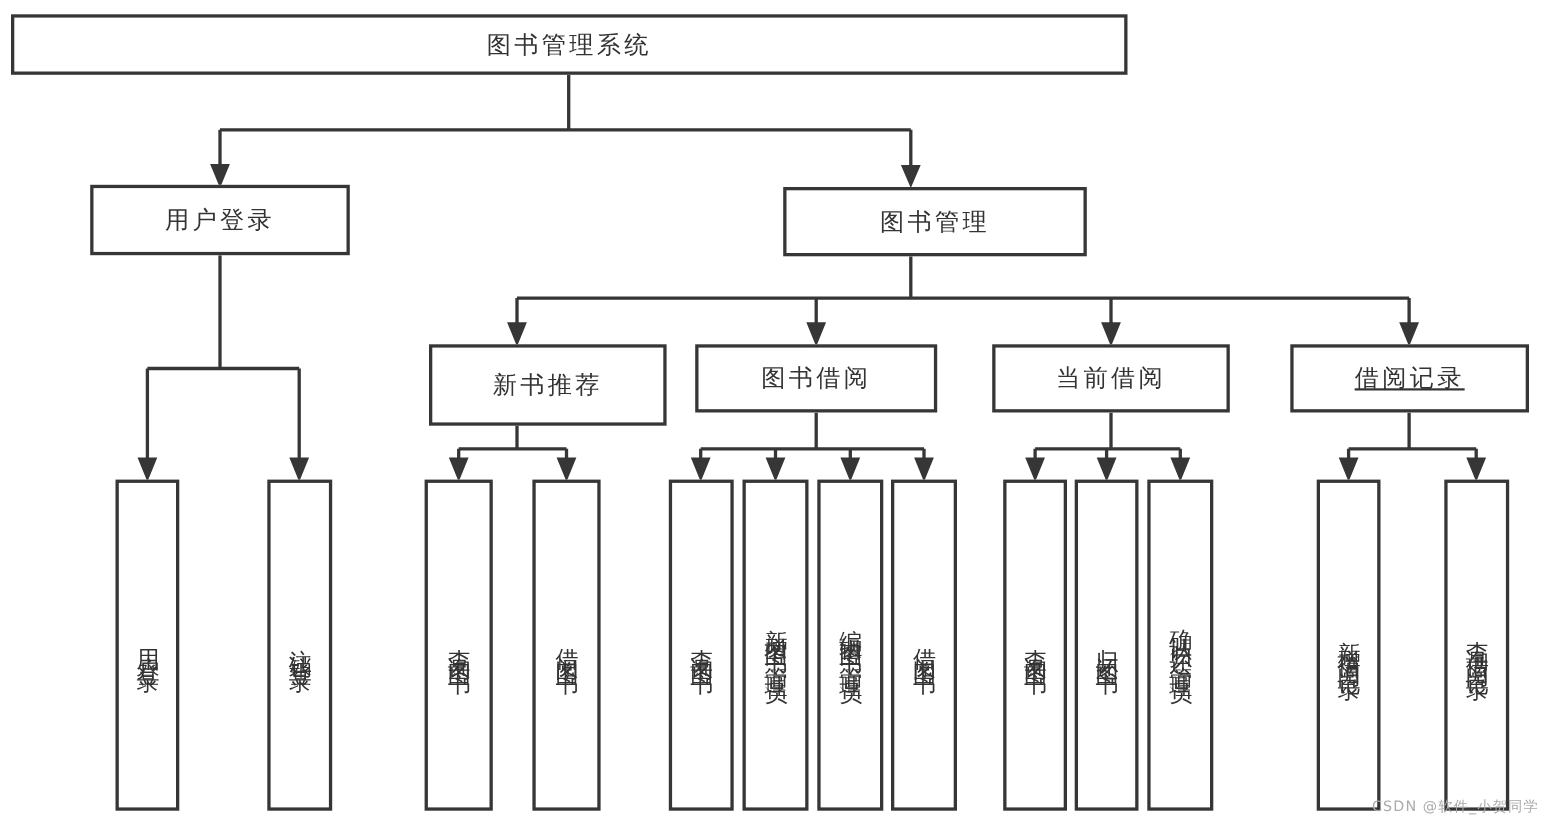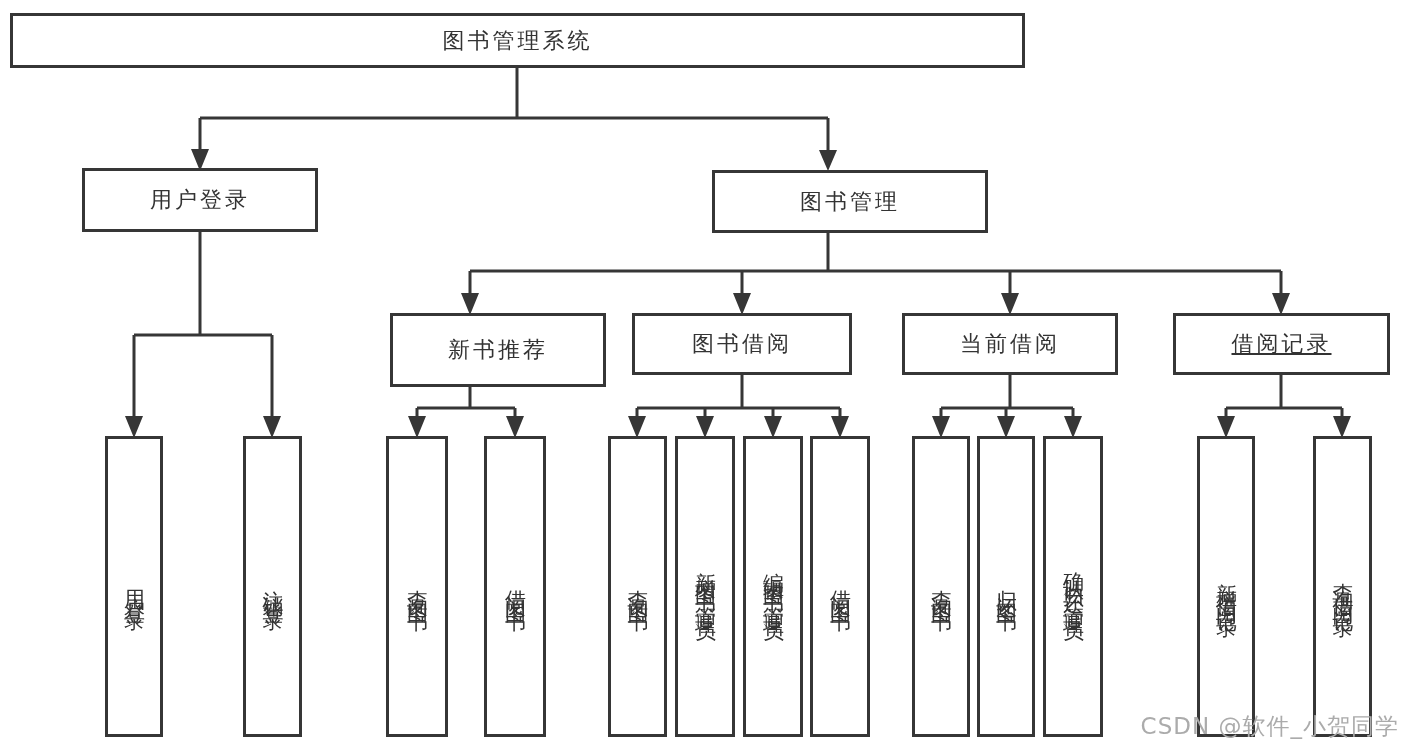--- a/index.html
+++ b/index.html
@@ -31,21 +31,21 @@
   #f5 {left:608px; width:59px;}
   #f6 {left:675px; width:60px;}
   #f7 {left:743px; width:60px;}
   #f8 {left:810px; width:60px;}
   #f9 {left:912px; width:58px;}
   #f10{left:977px; width:58px;}
   #f11{left:1043px;width:60px;}
   #f12{left:1197px;width:58px;}
   #f13{left:1313px;width:59px;}
   .watermark{
-    position:absolute;right:6px;bottom:5px;font-size:23px;color:#ababab;
+    position:absolute;right:6px;bottom:5px;font-size:13px;color:#ababab;
     letter-spacing:1px;white-space:nowrap;z-index:5;
   }
 </style>
 </head>
 <body>
 
 <div class="canvas">
 
   <svg class="wires" width="1405" height="747" viewBox="0 0 1405 747" aria-hidden="true">
     <path d="M517 68 V118 M200 118 H828 M200 118 V152 M828 118 V152

